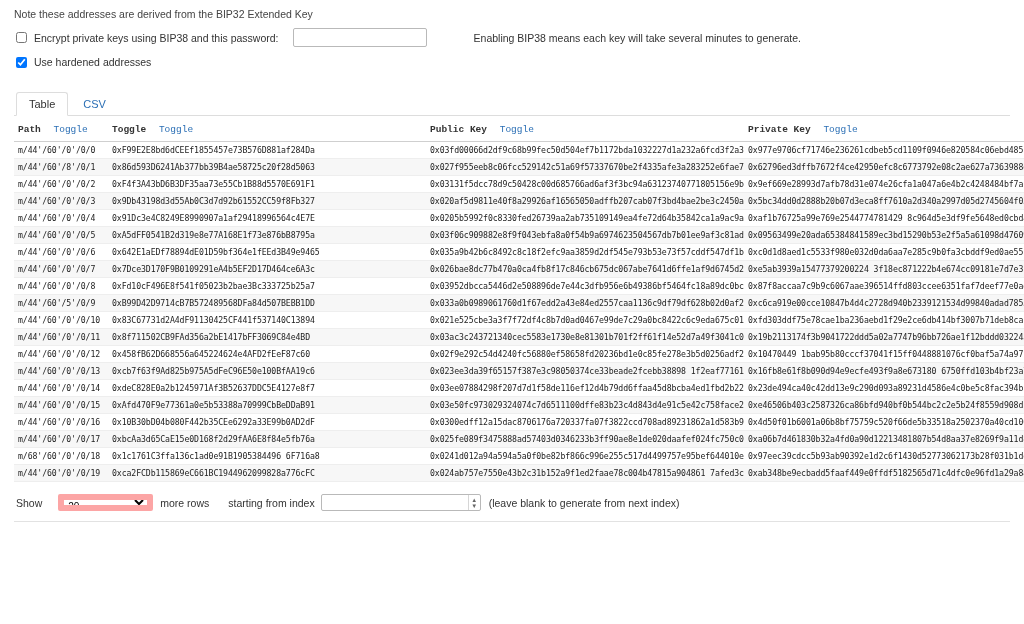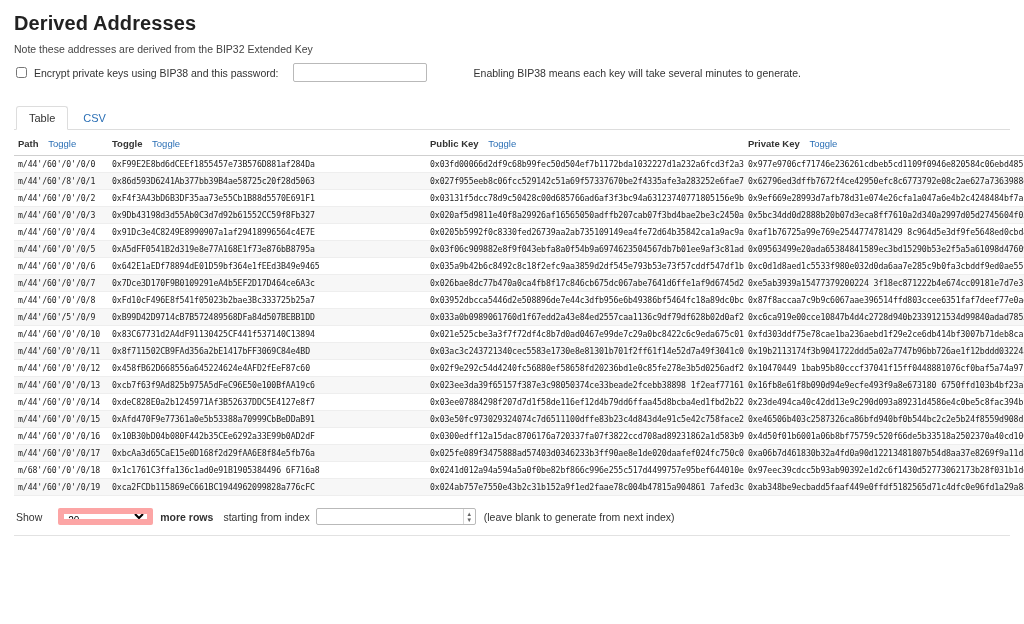--- a/index.html
+++ b/index.html
@@ -85,21 +85,21 @@
   }
   table.addr {
     width: 100%;
     border-collapse: collapse;
     font-family: "DejaVu Sans Mono", monospace;
     font-size: 8.2px;
     table-layout: fixed;
   }
   table.addr th {
     text-align: left;
-    font-family: Liberation Sans, sans-serif;
+    font-family: Liberation Mono, monospace;
     font-size: 9.5px;
     font-weight: bold;
     color: #333333;
     padding: 8px 4px 6px 4px;
     border-bottom: 1px solid #cfcfcf;
     white-space: nowrap;
   }
   th .toggle {
     color: #2b6fb5;
     font-weight: normal;
@@ -131,21 +131,21 @@
   .footer .lbl { margin-right: 16px; text-align: right; }
   select.num {
     width: 95px;
     height: 17px;
     font-size: 10px;
     border: 6px solid #fca5a5;
     border-radius: 2px;
     background: #ffffff;
     margin-right: 7px;
   }
-  .footer .mid { margin-right: 10px; font-weight: bold; }
+  .footer .mid { margin-right: 19px; }
   .idx-wrap {
     display: inline-flex;
     align-items: center;
     border: 1px solid #b9b9b9;
     border-radius: 2px;
     height: 15px;
     background: #ffffff;
     margin: 0 8px 0 6px;
   }
   .idx-wrap input {
@@ -173,30 +173,33 @@
   .bottomline {
     border-top: 1px solid #e2e2e2;
     margin: 4px 0 0 0;
   }
 </style>
 </head>
 <body>
 
 <div class="page">
 
-  <h1 class="title">Derived Addresses</h1>
   <div class="subtitle">Note these addresses are derived from the BIP32 Extended Key</div>
 
   <div class="opt-row">
     <input type="checkbox" style="">
     <span>Encrypt private keys using BIP38 and this password:</span>
     <input class="bip38-pass" type="text" value="" style="">
     <span class="bip38-note">Enabling BIP38 means each key will take several minutes to generate.</span>
   </div>
 
+  <div class="opt-row">
+    <input type="checkbox" checked="" style="">
+    <span>Use hardened addresses</span>
+  </div>
 
   <div class="tabs">
     <div class="tab active">Table</div>
     <div class="tab link">CSV</div>
   </div>
 
   <table class="addr">
     <thead>
       <tr>
         <th class="col-path">

